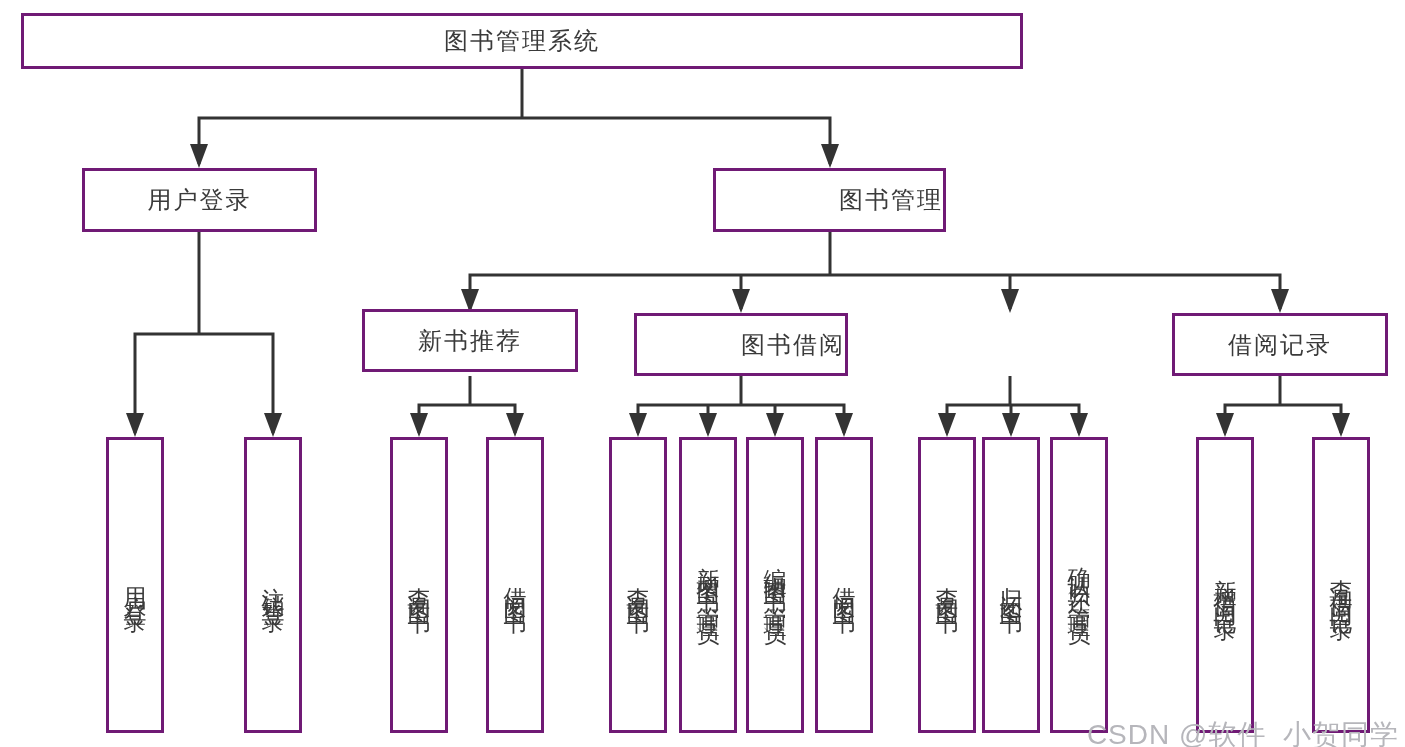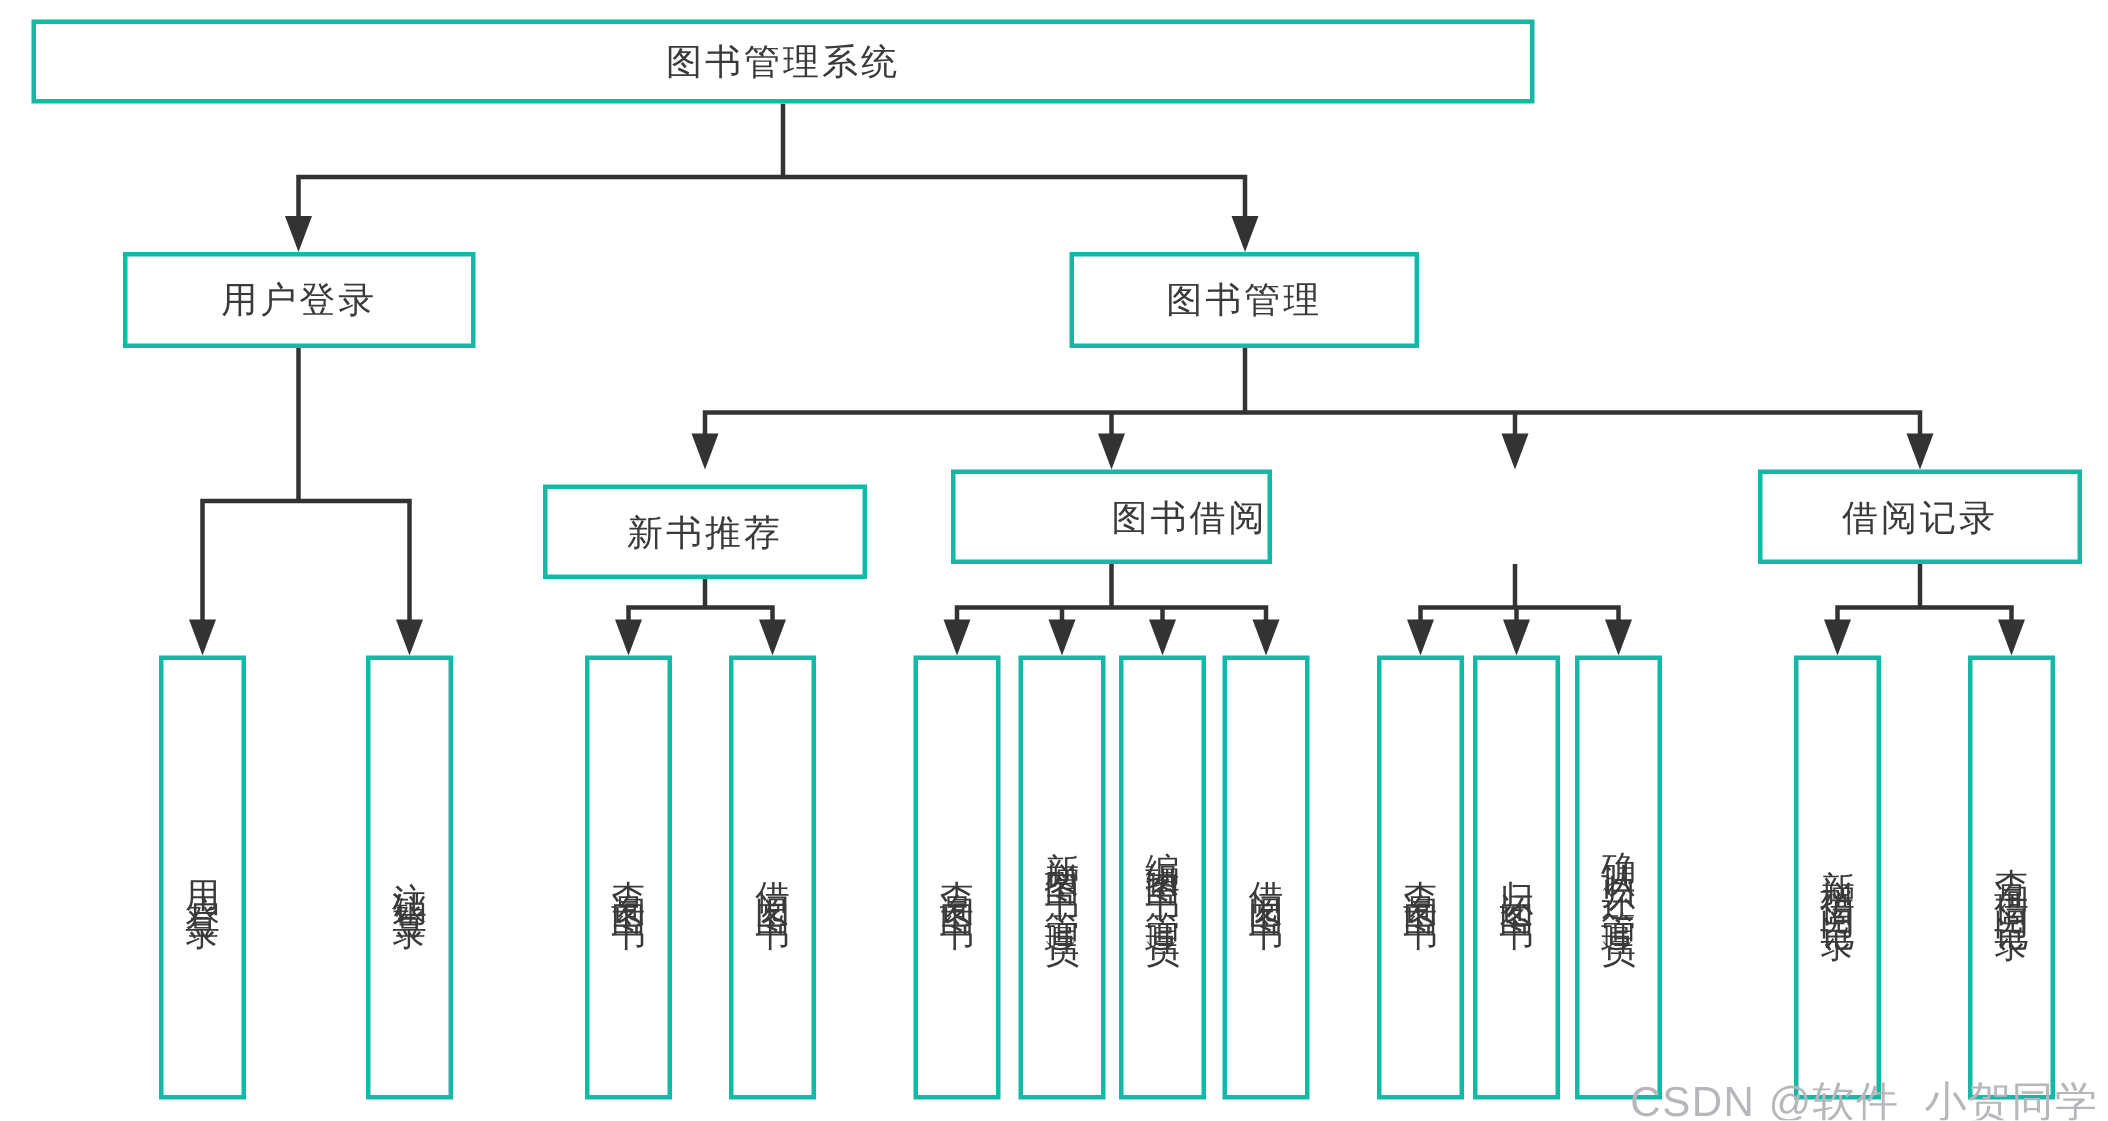--- a/index.html
+++ b/index.html
@@ -9,21 +9,21 @@
     height: 747px;
     background: #ffffff;
     overflow: hidden;
     font-family: "Liberation Sans", sans-serif;
     color: #333333;
   }
   .wires { position: absolute; left: 0; top: 0; }
   .box {
     position: absolute;
     box-sizing: border-box;
-    border: 3px solid #14b8a6;
+    border: 3px solid #701a75;
     background: #ffffff;
     display: flex;
     align-items: center;
     justify-content: center;
     text-align: center;
     color: #3a3a3a;
   }
   .h-label { font-size: 24px; letter-spacing: 2px; white-space: nowrap; }
   .leaf {
     width: 58px;
@@ -105,25 +105,25 @@
     </g>
   </svg>
 
   <div class="box" style="left:21px; top:13px; width:1002px; height:56px;">
     <span class="h-label">图书管理系统</span>
   </div>
 
   <div class="box" style="left:82px; top:168px; width:235px; height:64px;">
     <span class="h-label">用户登录</span>
   </div>
-  <div class="box" style="left:713px; top:168px; width:233px; height:64px;">
+  <div class="box" style="left:713px; top:168px; width:233px; height:64px;justify-content:flex-end;">
     <span class="h-label">图书管理</span>
   </div>
 
-  <div class="box" style="left:362px; top:323px; width:216px; height:63px;">
+  <div class="box" style="left:362px; top:309px; width:216px; height:63px;">
     <span class="h-label">新书推荐</span>
   </div>
   <div class="box" style="left:634px; top:313px; width:214px; height:63px;justify-content:flex-end;">
     <span class="h-label">图书借阅</span>
   </div>
   <div class="box" style="left:1172px; top:313px; width:216px; height:63px;">
     <span class="h-label">借阅记录</span>
   </div>
 
   <div class="box leaf" style="left:106px;">

